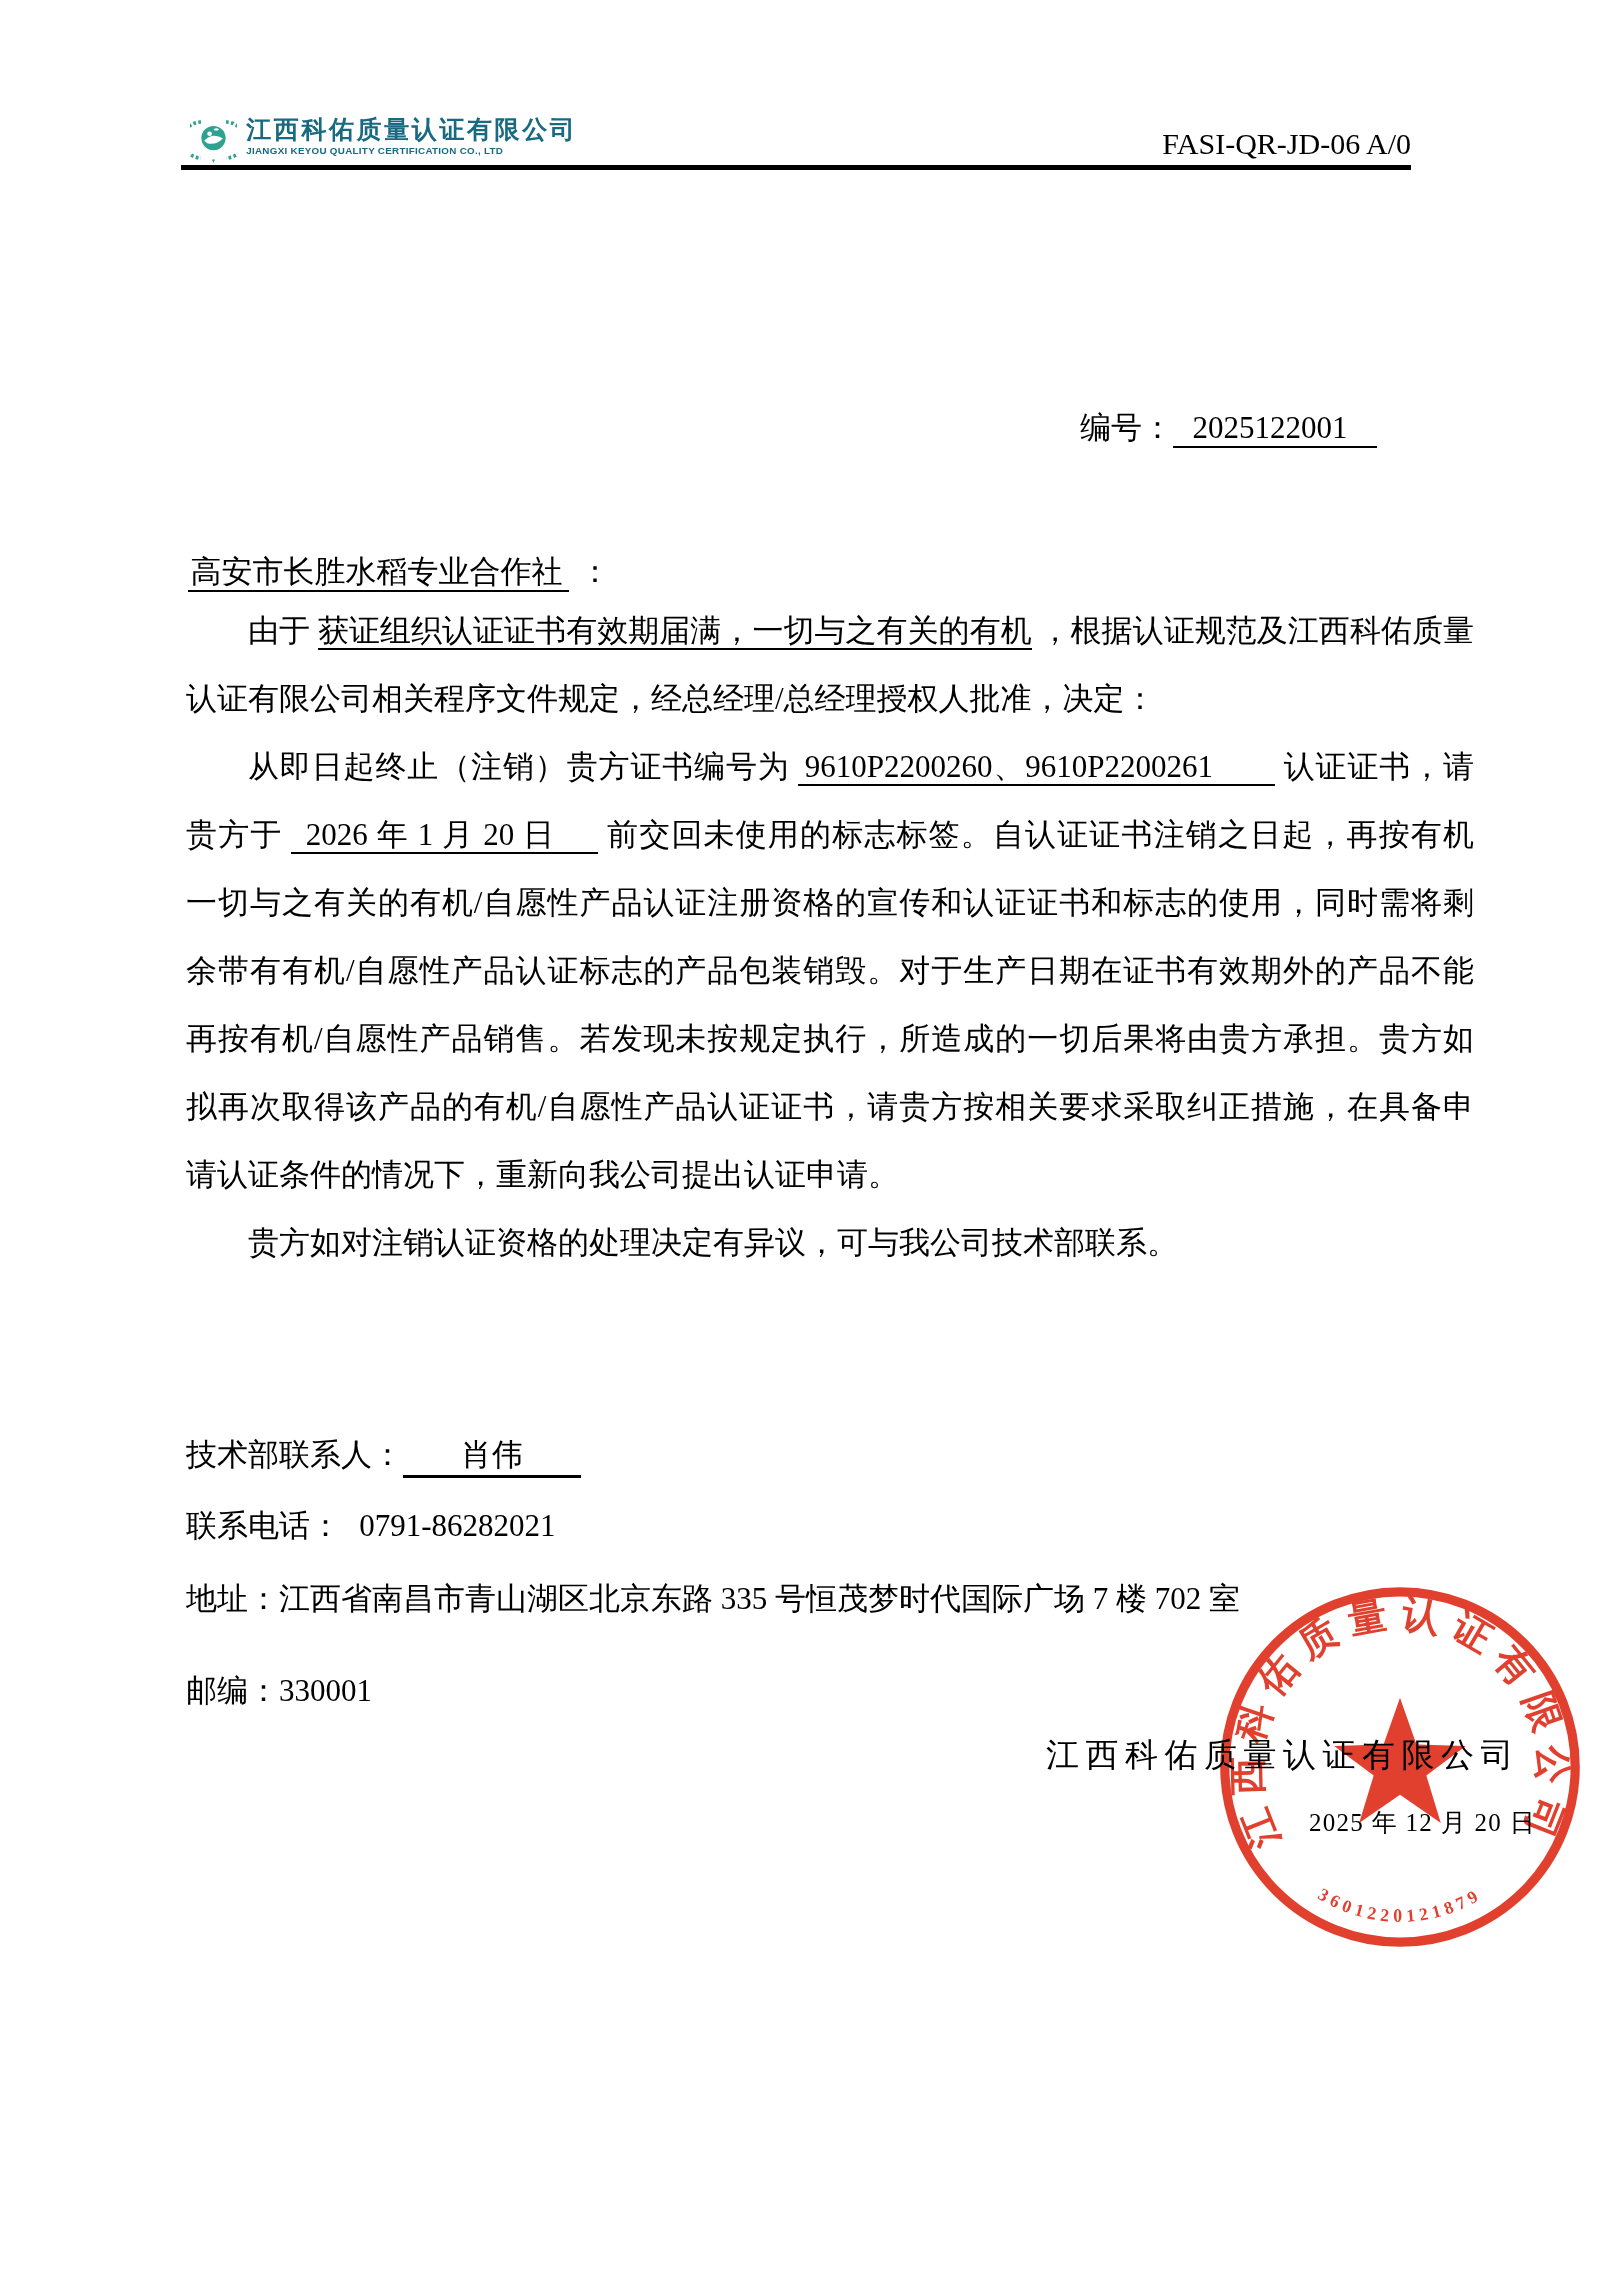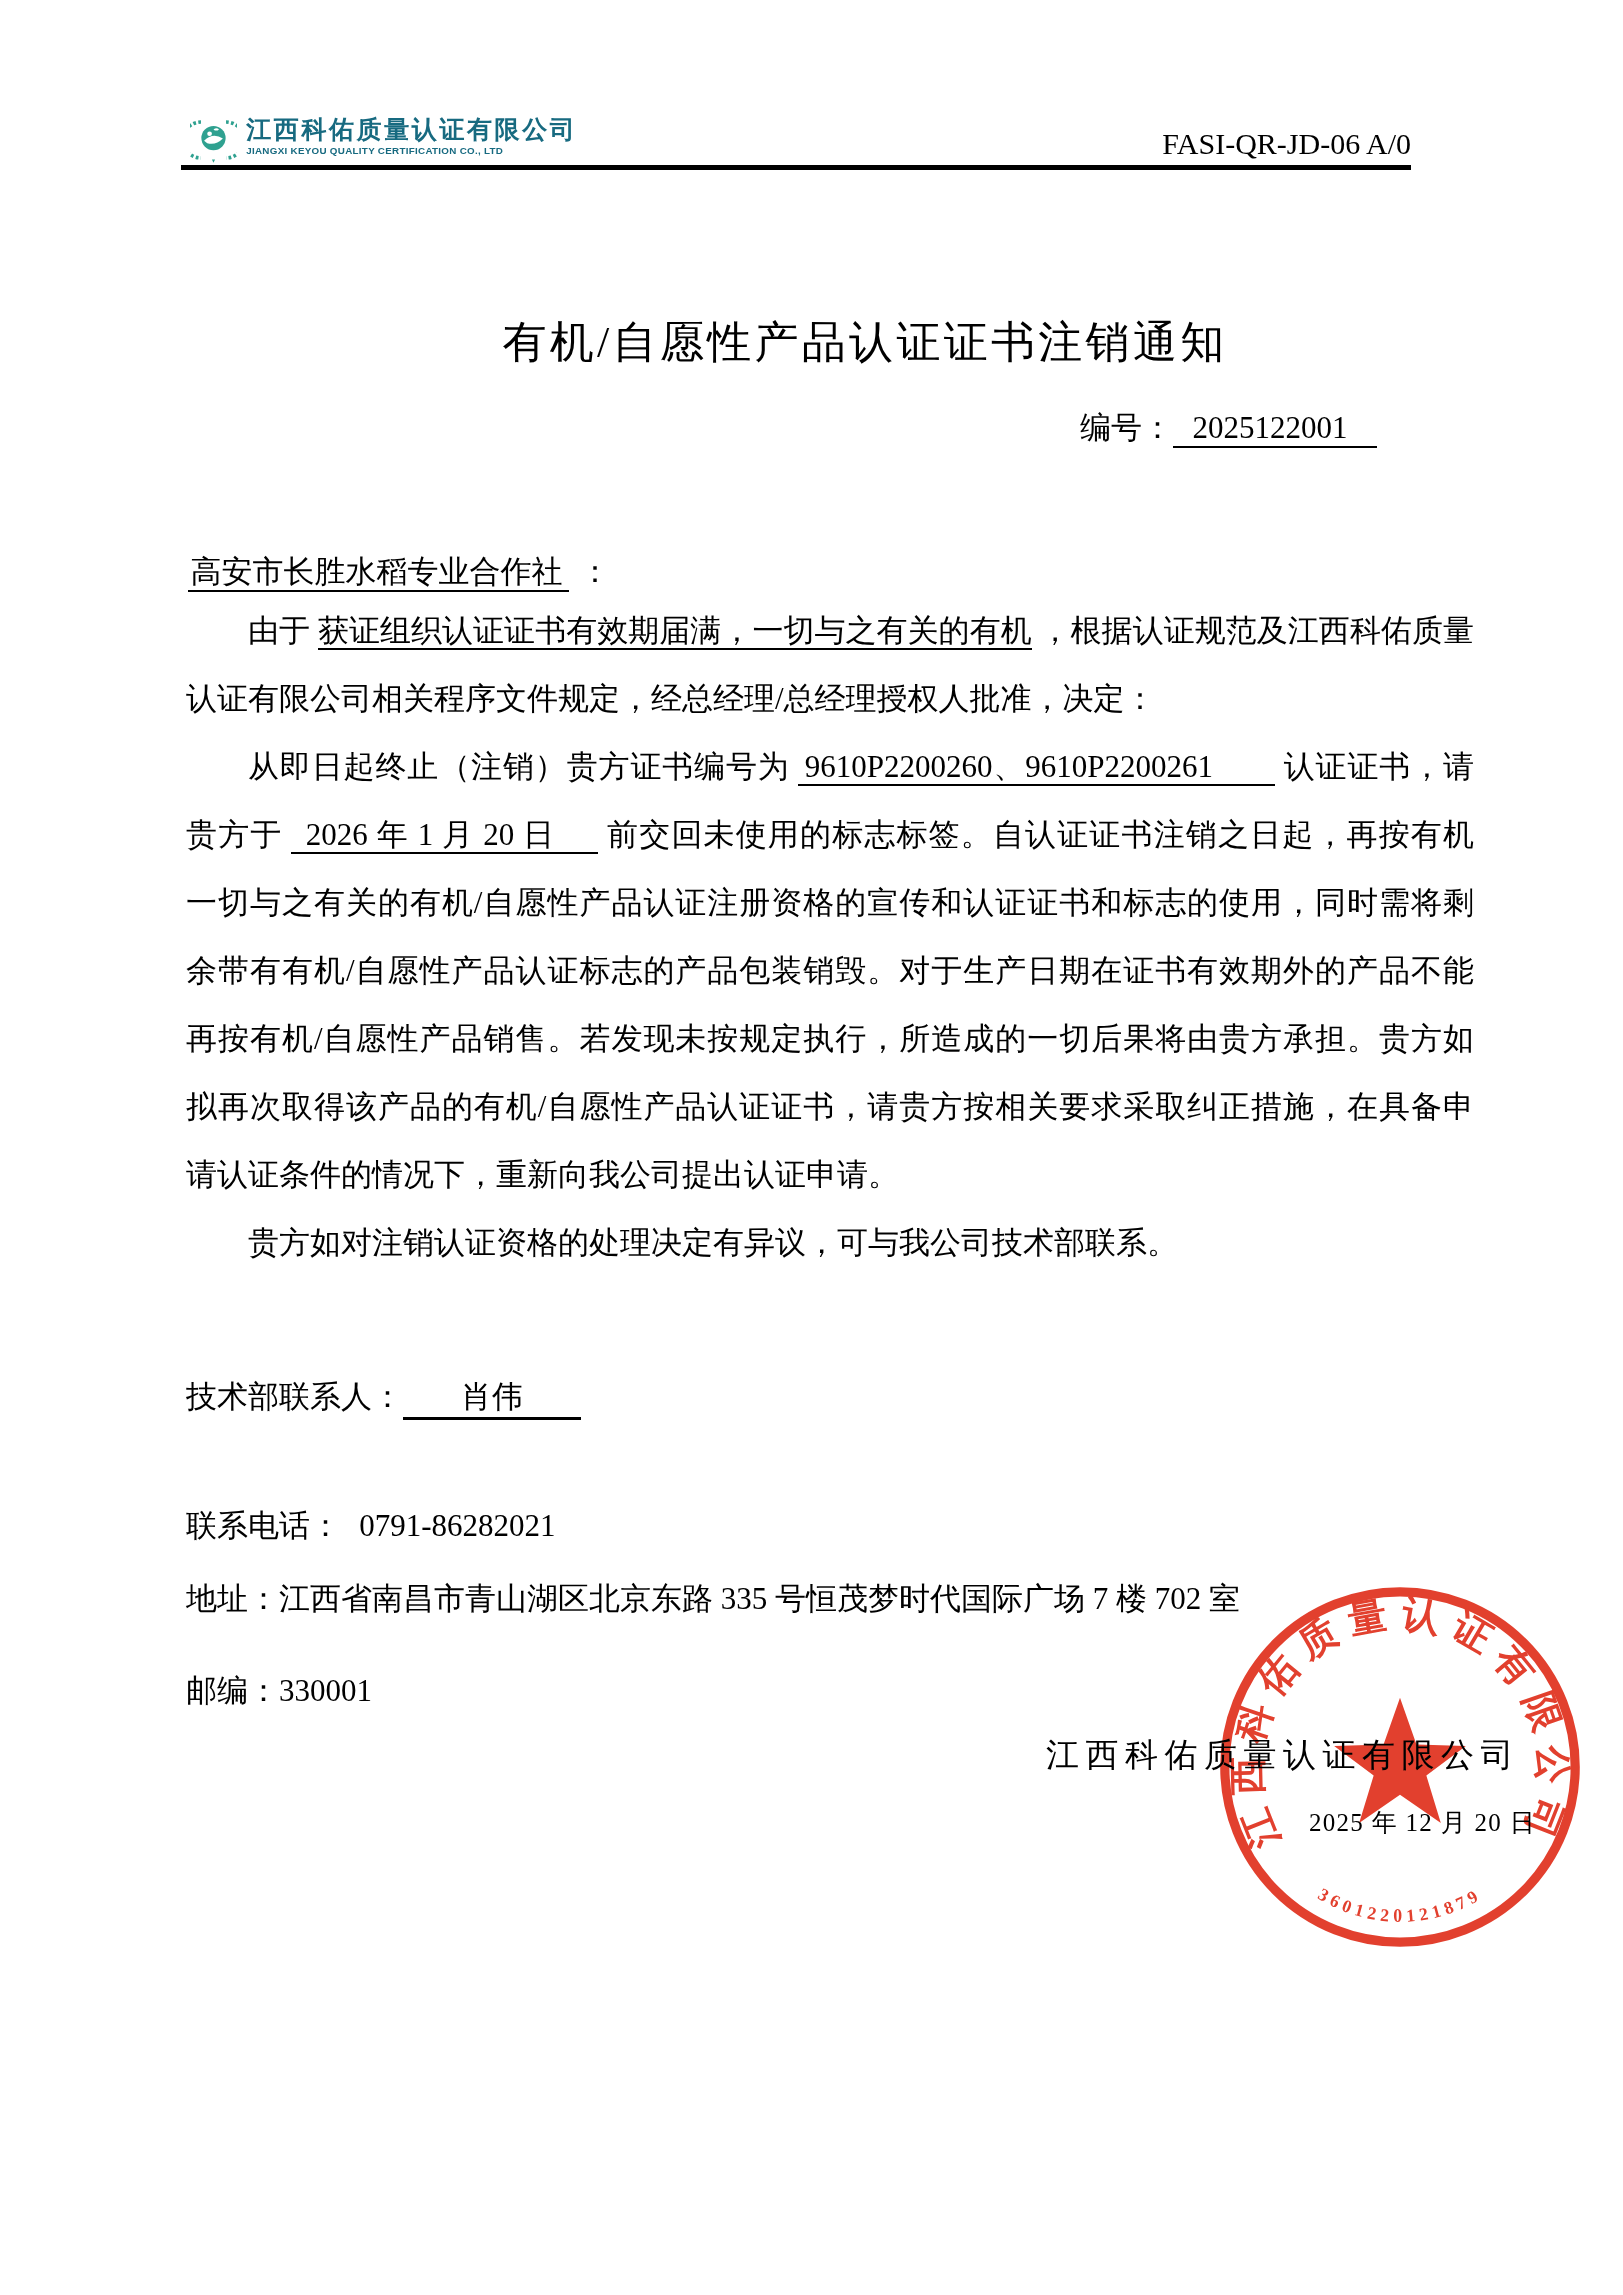--- a/index.html
+++ b/index.html
@@ -27,21 +27,21 @@
   .recipient { position:absolute; left:188px; top:551px; font-size:31px; white-space:nowrap; }
   .recipient .u { padding:0 6.5px 1.3px 2.6px; }
   .recipient .colon { margin-left:10.5px; }
   
   .u { border-bottom:2.6px solid #000; }
   .body-text { position:absolute; left:186px; top:597px; width:1288px; font-size:31px; line-height:68px; }
   .bline { text-align:justify; }
   .bline.full { text-align-last:justify; }
   
   .contact-line { position:absolute; left:186px; font-size:31px; white-space:nowrap; }
-  .contact-person { top:1376px; }
+  .contact-person { top:1434px; }
   .contact-person .u { padding:0 58px 2.6px 58px; border-bottom-width:3.3px; }
   .contact-phone { top:1505px; }
   .contact-phone .val { margin-left:18.3px; }
   .contact-address { top:1578px; }
   .contact-postal { top:1670px; }
   
   .sig-company { position:absolute; right:103px; top:1733px; font-size:33px; letter-spacing:6.5px; white-space:nowrap; }
   .sig-date { position:absolute; right:87px; top:1806px; font-size:25px; letter-spacing:1.3px; white-space:nowrap; }
   
   .stamp { position:absolute; left:1209px; top:1576px; width:382px; height:382px; opacity:0.9; mix-blend-mode:multiply; }
@@ -63,21 +63,20 @@
     </svg>
     <div class="logo-text">
       <span class="logo-cn">江西科佑质量认证有限公司</span>
       <span class="logo-en">JIANGXI KEYOU QUALITY CERTIFICATION CO., LTD</span>
     </div>
   </div>
 
   <div class="doc-code">FASI-QR-JD-06 A/0</div>
   <div class="header-rule"></div>
 
-  <div class="title">有机/自愿性产品认证证书注销通知</div>
 
   <div class="number-line">
     <span>编号：</span><span class="u">2025122001</span>
   </div>
 
   <div class="recipient">
     <span class="u">高安市长胜水稻专业合作社</span><span class="colon">：</span>
   </div>
 
   <div class="body-text">

